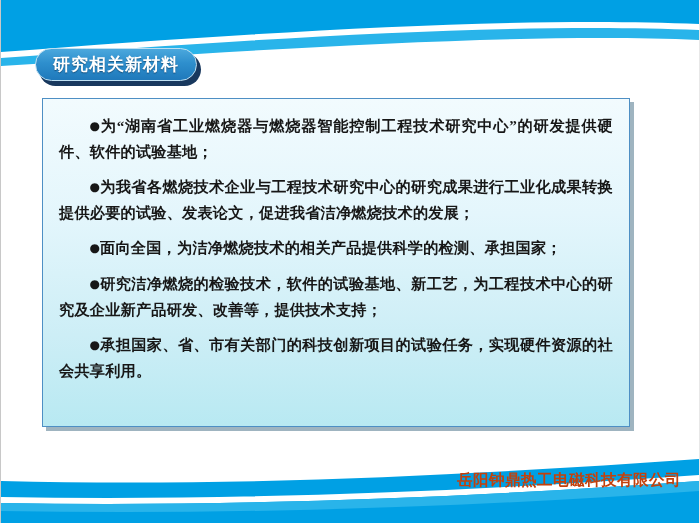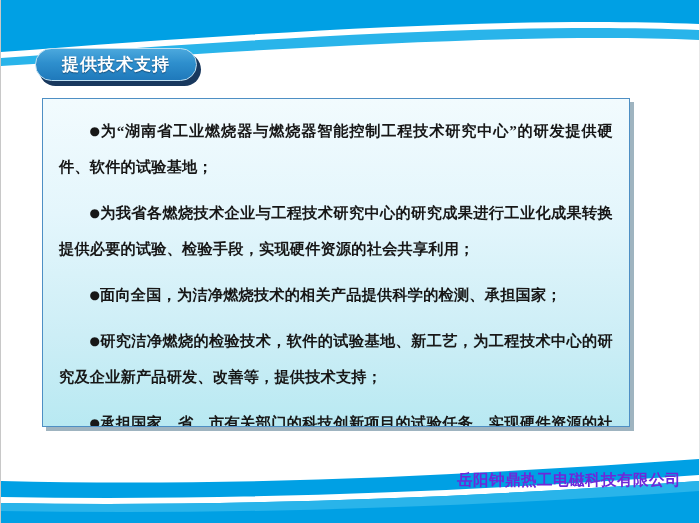--- a/index.html
+++ b/index.html
@@ -92,39 +92,39 @@
     border: 1px solid #4e8fc4;
     background: linear-gradient(to bottom, #f2fbfe 0%, #e4f6fc 35%, #cdeef6 72%, #b8e9f2 100%);
     padding: 14px 16px 10px 16px;
     overflow: hidden;
   }
   .para {
     color: #171717;
     font-family: "Liberation Serif", "DejaVu Serif", serif;
     font-weight: bold;
     font-size: 15.2px;
-    line-height: 36px;
+    line-height: 25px;
     text-align: justify;
     text-indent: 2em;
     margin: 0 0 10px 0;
     letter-spacing: 0.2px;
   }
   .para:last-child { margin-bottom: 0; }
   .para .bullet {
     font-family: "DejaVu Sans", sans-serif;
     font-size: 12px;
     vertical-align: 1px;
   }
 
   
   .footer-text {
     position: absolute;
     right: 18px;
     top: 470px;
-    color: #6d28d9;
+    color: #c2410c;
     font-family: "Liberation Sans", "DejaVu Sans", sans-serif;
     font-weight: bold;
     font-size: 15.5px;
     letter-spacing: 0.5px;
     white-space: nowrap;
   }
 </style>
 </head>
 <body>
 
@@ -142,33 +142,33 @@
     <svg viewBox="0 0 700 70" preserveAspectRatio="none" aria-hidden="true">
       <path d="M0,28 C240,34 470,22 700,6 L700,70 L0,70 Z" fill="#00a0e4"></path>
       <path d="M0,44 C240,48 470,38 700,22 L700,28 C470,44 240,54 0,50 Z" fill="#ffffff"></path>
       <path d="M0,50 C240,54 470,44 700,28 L700,38 C470,54 240,62 0,58 Z" fill="#29b4ea"></path>
     </svg>
   </div>
 
   <div class="title-pill-wrap">
     <div class="title-pill-shadow"></div>
     <div class="title-pill">
-      <span class="title-pill-text">提供技术支持</span>
+      <span class="title-pill-text">研究相关新材料</span>
     </div>
   </div>
 
   <div class="content-box-shadow"></div>
   <div class="content-box">
 
     <p class="para">
       <span class="bullet">●</span><span>为“湖南省工业燃烧器与燃烧器智能控制工程技术研究中心”的研发提供硬件、软件的试验基地；</span>
     </p>
 
     <p class="para">
-      <span class="bullet">●</span><span>为我省各燃烧技术企业与工程技术研究中心的研究成果进行工业化成果转换提供必要的试验、检验手段，实现硬件资源的社会共享利用；</span>
+      <span class="bullet">●</span><span>为我省各燃烧技术企业与工程技术研究中心的研究成果进行工业化成果转换提供必要的试验、发表论文，促进我省洁净燃烧技术的发展；</span>
     </p>
 
     <p class="para">
       <span class="bullet">●</span><span>面向全国，为洁净燃烧技术的相关产品提供科学的检测、承担国家；</span>
     </p>
 
     <p class="para">
       <span class="bullet">●</span><span>研究洁净燃烧的检验技术，软件的试验基地、新工艺，为工程技术中心的研究及企业新产品研发、改善等，提供技术支持；</span>
     </p>
 

